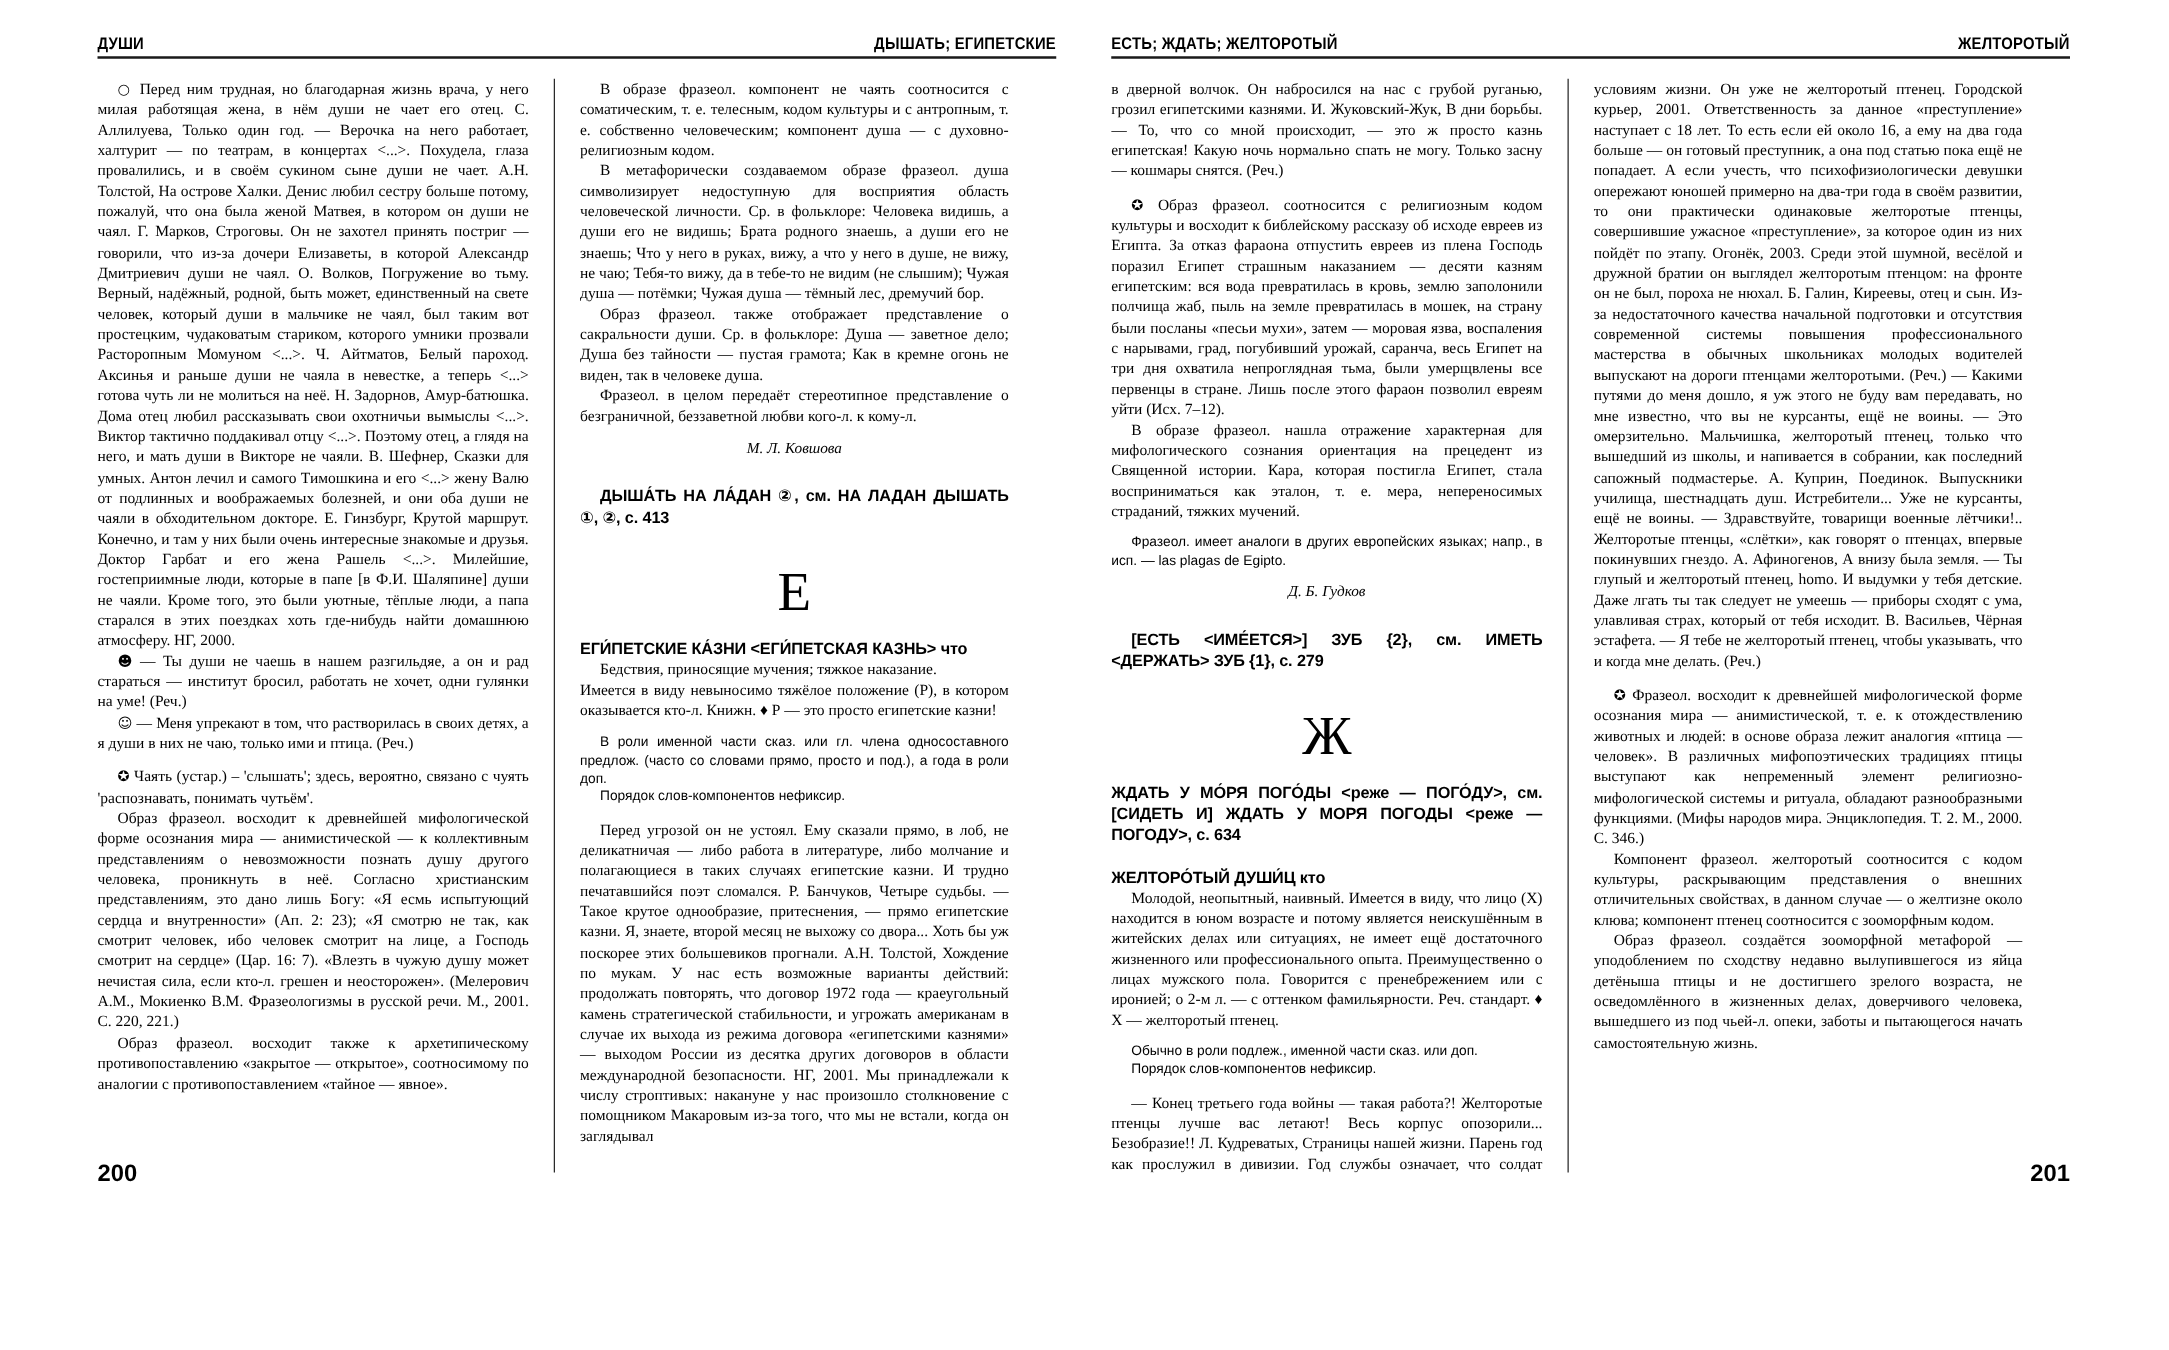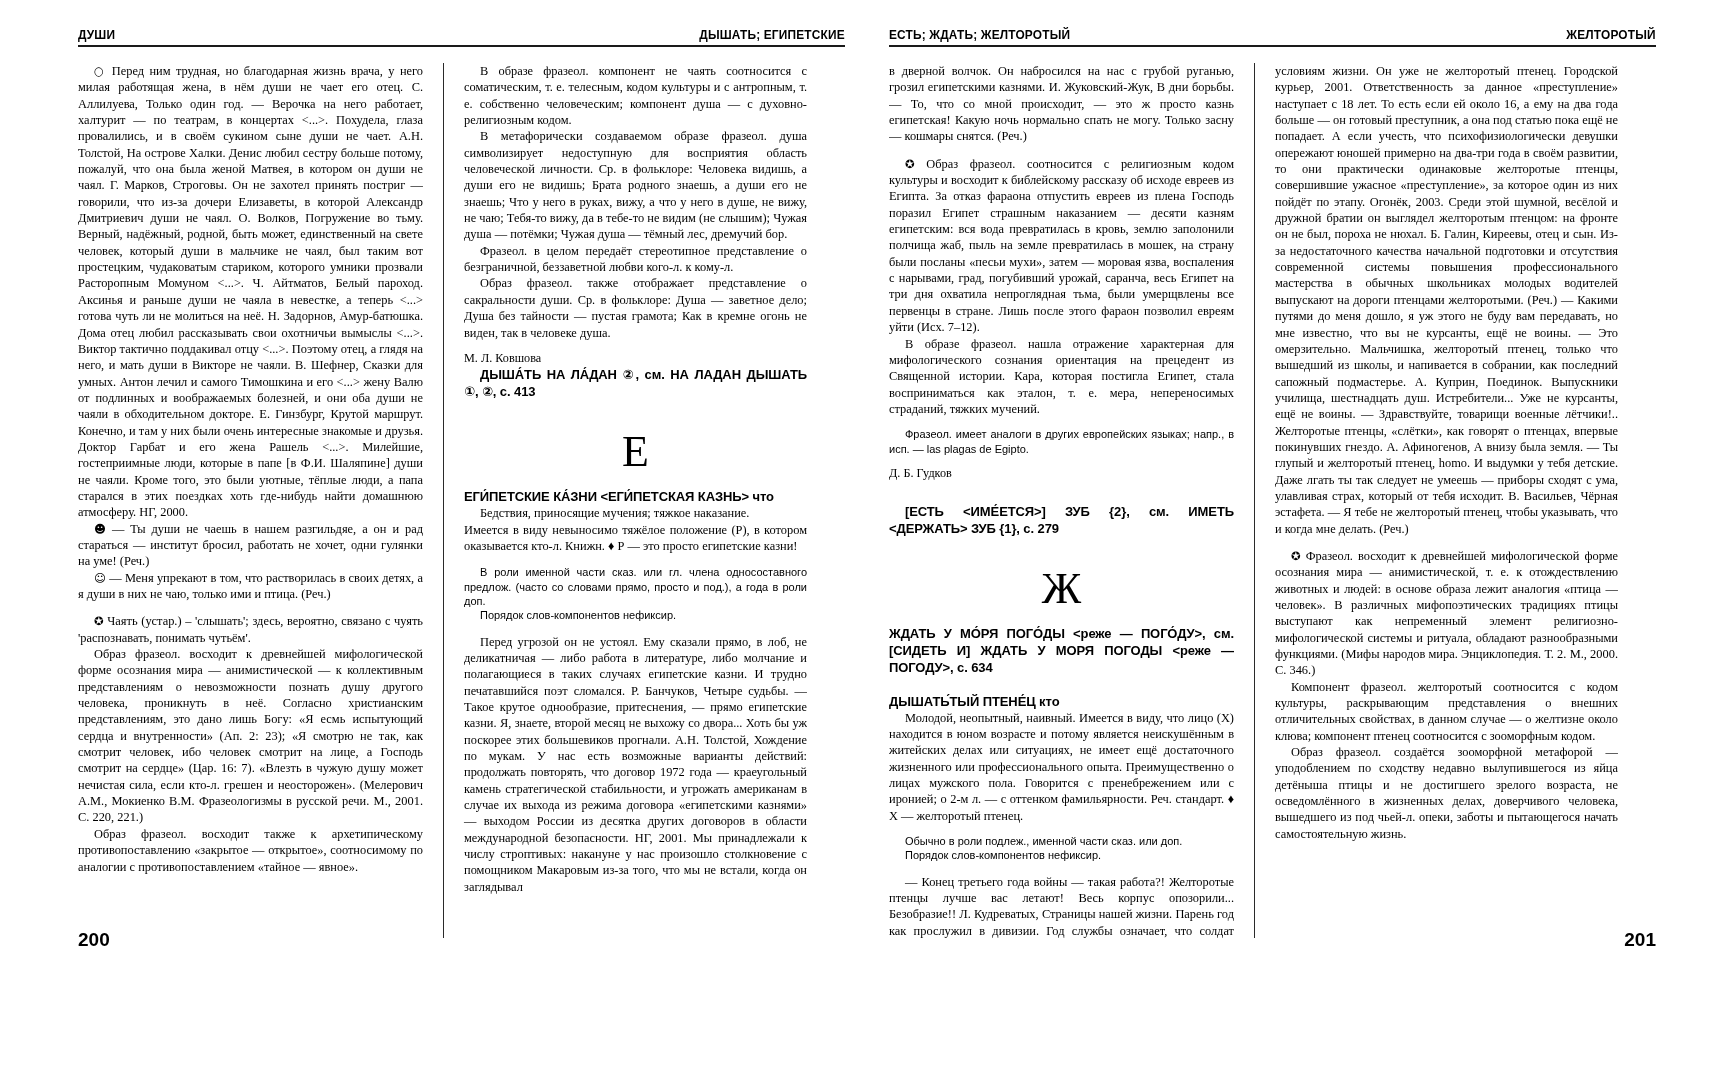--- a/index.html
+++ b/index.html
@@ -100,21 +100,22 @@
   }
 
   .sans-note {
     font-family: "Liberation Sans", "DejaVu Sans", sans-serif;
     font-size: 11px;
     line-height: 1.3;
   }
   .sans-note p { text-indent: 16px; }
 
   .attrib {
-    text-align: left;
+    text-align: center;
+    font-style: italic;
     font-size: 12.2px;
     margin-top: 9px;
     text-indent: 0;
   }
 
   
   .folio {
     position: absolute;
     bottom: 30px;
     font-family: "Liberation Sans", "DejaVu Sans", sans-serif;
@@ -149,25 +150,25 @@
         <p class="gap"><span class="sym">✪</span> <span>Чаять (устар.) – 'слышать'; здесь, вероятно, связано с чуять 'распознавать, понимать чутьём'.</span></p>
 
         <p><span>Образ фразеол. восходит к древнейшей мифологической форме осознания мира — анимистической — к коллективным представлениям о невозможности познать душу другого человека, проникнуть в неё. Согласно христианским представлениям, это дано лишь Богу: «Я есмь испытующий сердца и внутренности» (Ап. 2: 23); «Я смотрю не так, как смотрит человек, ибо человек смотрит на лице, а Господь смотрит на сердце» (Цар. 16: 7). «Влезть в чужую душу может нечистая сила, если кто-л. грешен и неосторожен». (Мелерович А.М., Мокиенко В.М. Фразеологизмы в русской речи. М., 2001. С. 220, 221.)</span></p>
 
         <p><span>Образ фразеол. восходит также к архетипическому противопоставлению «закрытое — открытое», соотносимому по аналогии с противопоставлением «тайное — явное».</span></p>
       </div>
 
       <div class="col second">
         <p>В образе фразеол. компонент не чаять соотносится с соматическим, т. е. телесным, кодом культуры и с антропным, т. е. собственно человеческим; компонент душа — с духовно-религиозным кодом.</p>
         <p>В метафорически создаваемом образе фразеол. душа символизирует недоступную для восприятия область человеческой личности. Ср. в фольклоре: Человека видишь, а души его не видишь; Брата родного знаешь, а души его не знаешь; Что у него в руках, вижу, а что у него в душе, не вижу, не чаю; Тебя-то вижу, да в тебе-то не видим (не слышим); Чужая душа — потёмки; Чужая душа — тёмный лес, дремучий бор.</p>
+        <p>Образ фразеол. также отображает представление о сакральности души. Ср. в фольклоре: Душа — заветное дело; Душа без тайности — пустая грамота; Как в кремне огонь не виден, так в человеке душа.</p>
         <p>Фразеол. в целом передаёт стереотипное представление о безграничной, беззаветной любви кого-л. к кому-л.</p>
-        <p>Образ фразеол. также отображает представление о сакральности души. Ср. в фольклоре: Душа — заветное дело; Душа без тайности — пустая грамота; Как в кремне огонь не виден, так в человеке душа.</p>
         <p class="attrib">М. Л. Ковшова</p>
 
-        <p class="entry-head" style="">ДЫША́ТЬ НА ЛА́ДАН ②, см. НА ЛАДАН ДЫШАТЬ ①, ②, с. 413</p>
+        <p class="entry-head" style="margin-top:22px">ДЫША́ТЬ НА ЛА́ДАН ②, см. НА ЛАДАН ДЫШАТЬ ①, ②, с. 413</p>
 
         <div class="sect-letter">Е</div>
 
         <p class="entry-head" style="text-indent:0">ЕГИ́ПЕТСКИЕ КА́ЗНИ &lt;ЕГИ́ПЕТСКАЯ КАЗНЬ&gt; что</p>
         <p>Бедствия, приносящие мучения; тяжкое наказание.</p>
         <p class="noind">Имеется в виду невыносимо тяжёлое положение (Р), в котором оказывается кто-л. Книжн. ♦ Р — это просто египетские казни!</p>
 
         <div class="sans-note" style="margin-top:11px">
           <p>В роли именной части сказ. или гл. члена односоставного предлож. (часто со словами прямо, просто и под.), а года в роли доп.</p>
           <p>Порядок слов-компонентов нефиксир.</p>
@@ -203,21 +204,21 @@
         </div>
 
         <p class="attrib">Д. Б. Гудков</p>
 
         <p class="entry-head" style="margin-top:22px">[ЕСТЬ &lt;ИМЕ́ЕТСЯ&gt;] ЗУБ {2}, см. ИМЕТЬ &lt;ДЕРЖАТЬ&gt; ЗУБ {1}, с. 279</p>
 
         <div class="sect-letter">Ж</div>
 
         <p class="entry-head" style="text-indent:0">ЖДАТЬ У МО́РЯ ПОГО́ДЫ &lt;реже — ПОГО́ДУ&gt;, см. [СИДЕТЬ И] ЖДАТЬ У МОРЯ ПОГОДЫ &lt;реже — ПОГОДУ&gt;, с. 634</p>
 
-        <p class="entry-head" style="text-indent:0;margin-top:16px">ДЫШАТЬ́ТЫЙ ПТЕНЕ́Ц кто</p>
+        <p class="entry-head" style="text-indent:0;margin-top:16px">ЖЕЛТОРО́ТЫЙ ДУШИ́Ц кто</p>
         <p>Молодой, неопытный, наивный. Имеется в виду, что лицо (X) находится в юном возрасте и потому является неискушённым в житейских делах или ситуациях, не имеет ещё достаточного жизненного или профессионального опыта. Преимущественно о лицах мужского пола. Говорится с пренебрежением или с иронией; о 2-м л. — с оттенком фамильярности. Реч. стандарт. ♦ X — желторотый птенец.</p>
 
         <div class="sans-note" style="margin-top:10px">
           <p>Обычно в роли подлеж., именной части сказ. или доп.</p>
           <p>Порядок слов-компонентов нефиксир.</p>
         </div>
 
         <p class="gap">— Конец третьего года войны — такая работа?! Желторотые птенцы лучше вас летают! Весь корпус опозорили... Безобразие!! Л. Кудреватых, Страницы нашей жизни. Парень год как прослужил в дивизии. Год службы означает, что солдат адаптировался к иным</p>
       </div>
 

